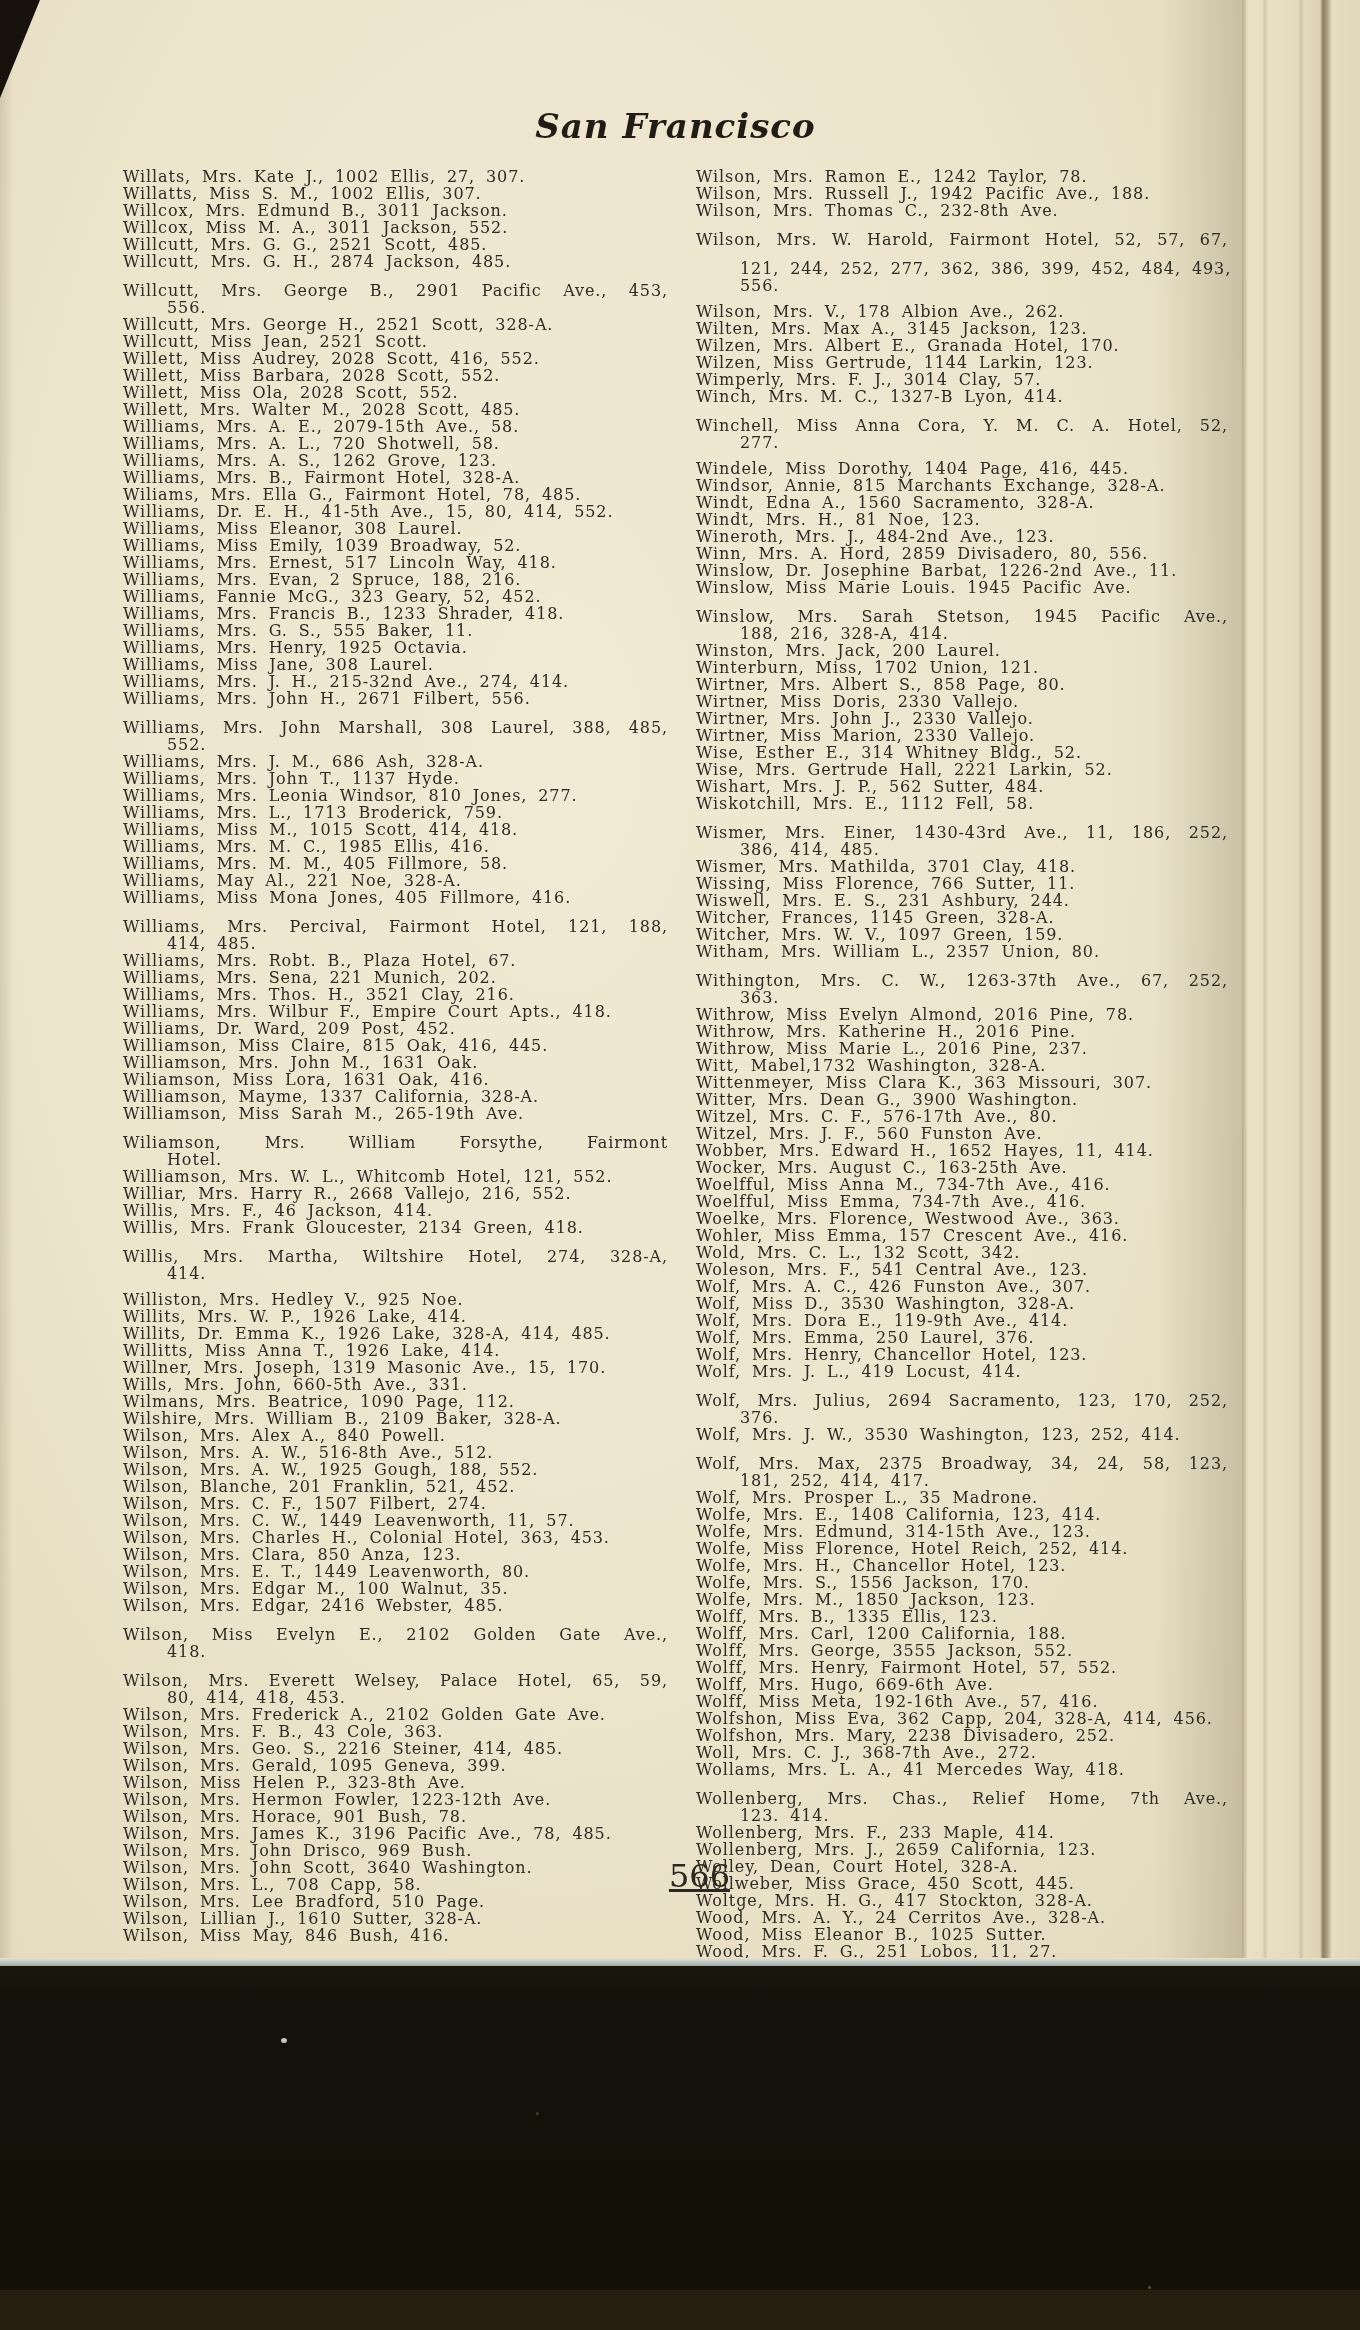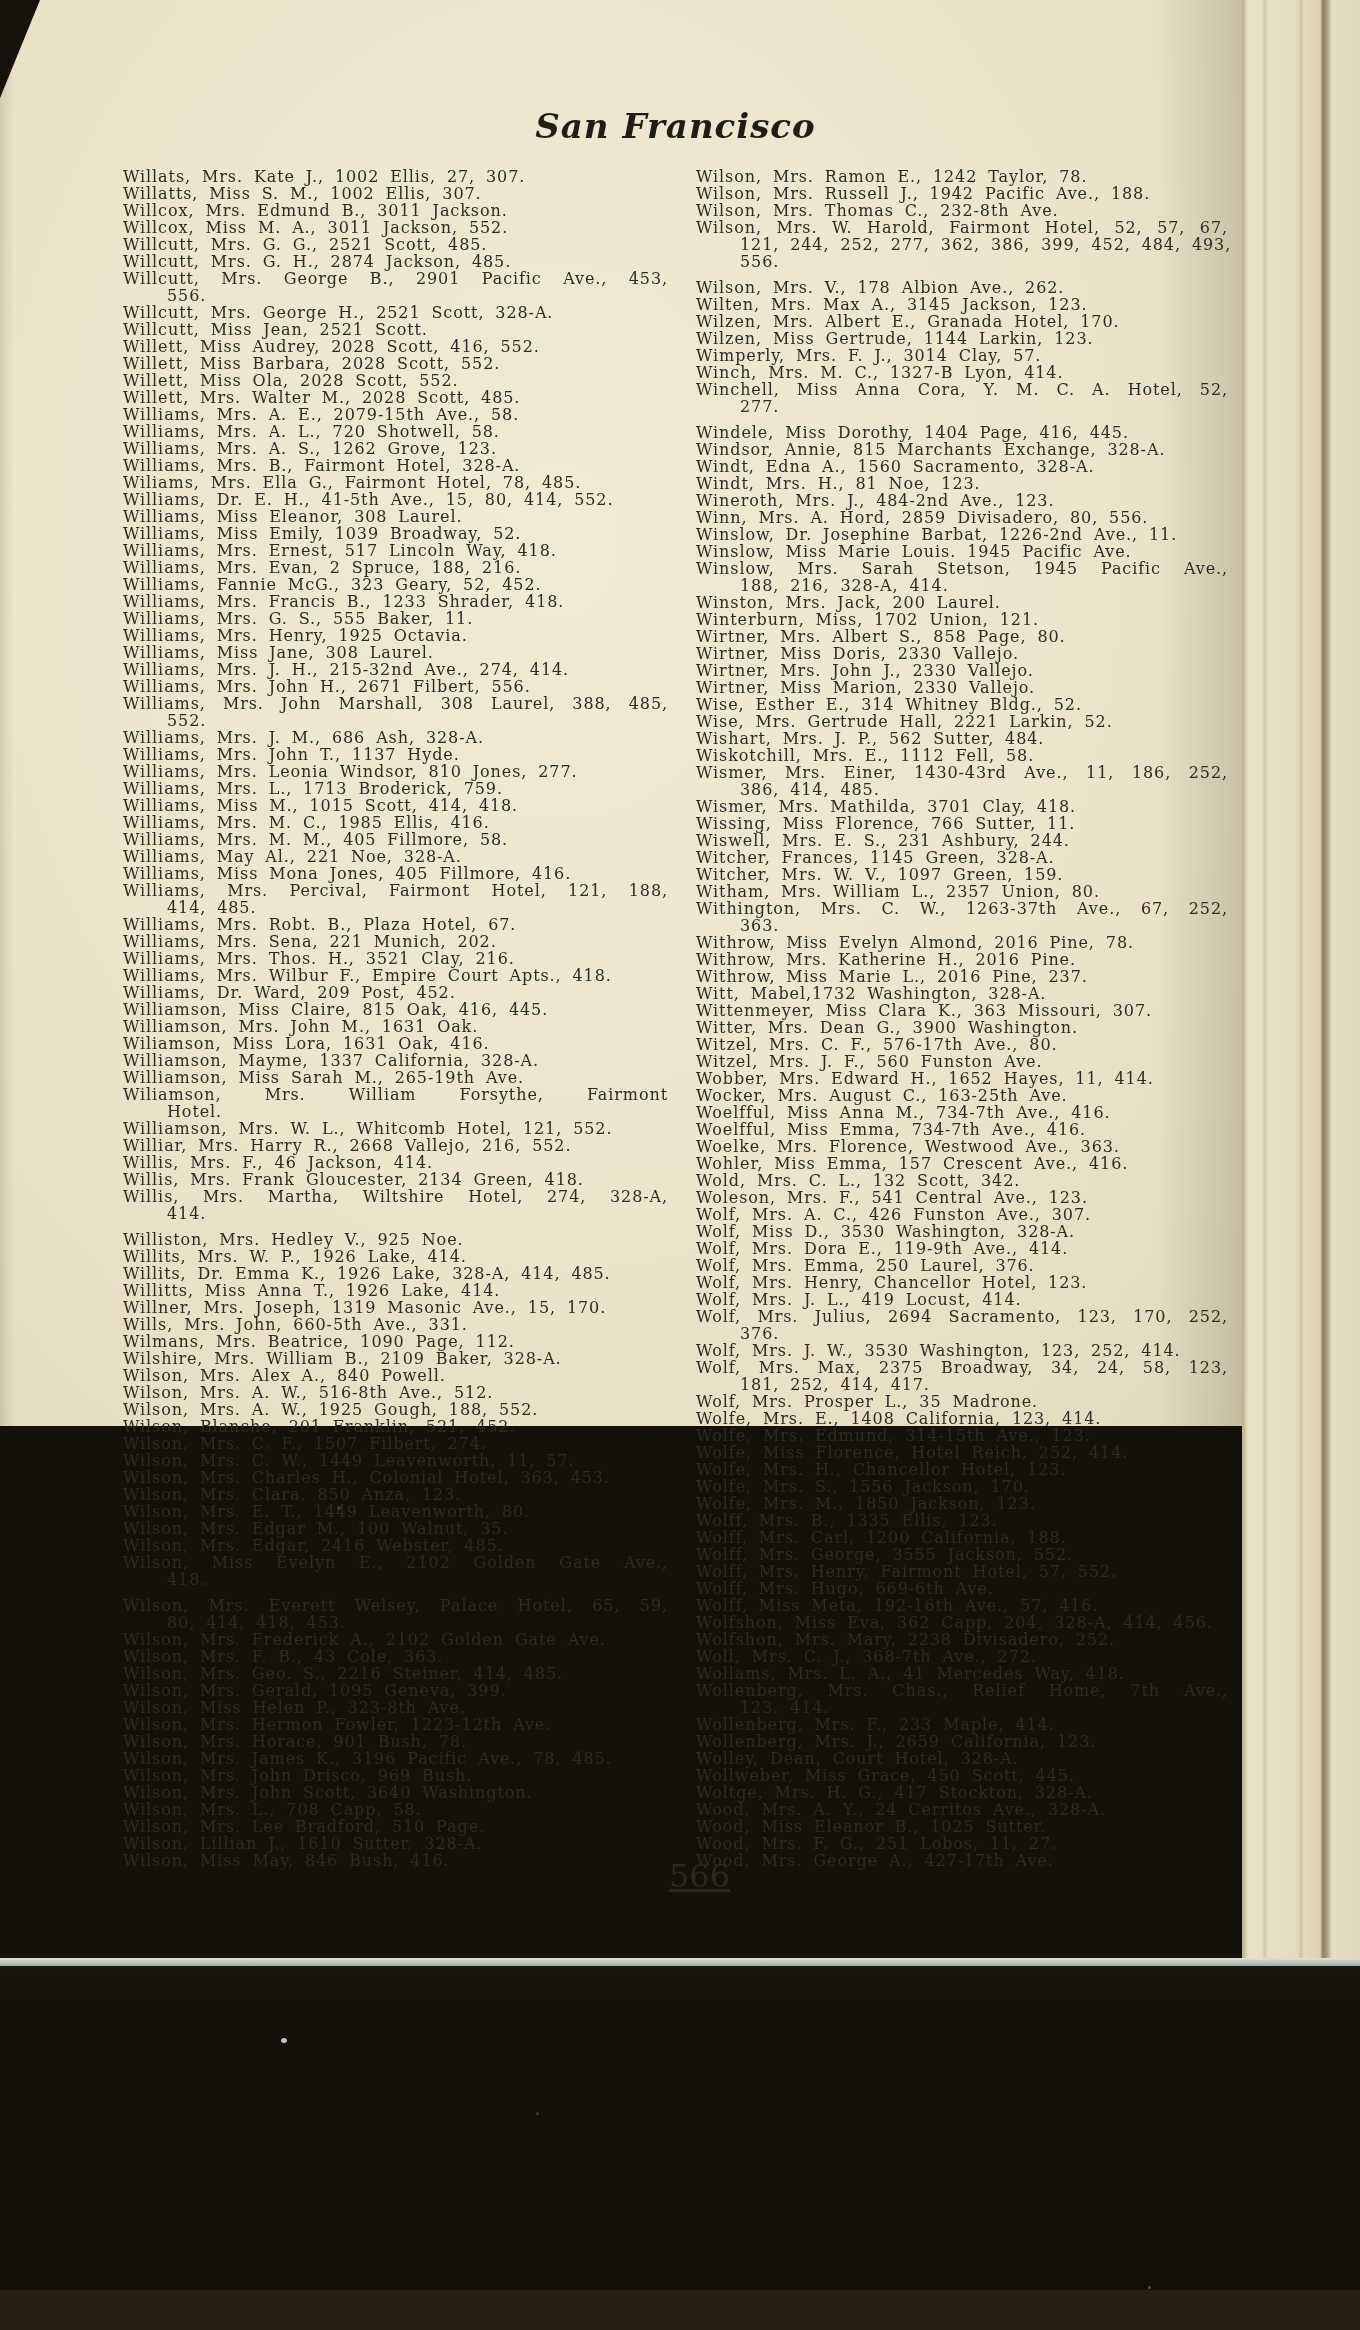--- a/index.html
+++ b/index.html
@@ -8,21 +8,21 @@
     --scan-bg:#14110a;
   }
   html,body{margin:0;padding:0;}
   body{
     width:1360px;height:2330px;position:relative;overflow:hidden;
     background:var(--scan-bg);
     font-family:"DejaVu Serif","Liberation Serif",serif;
   }
   
   .book-page{
-    position:absolute;left:0;top:0;width:1242px;height:1426px;
+    position:absolute;left:0;top:0;width:1242px;height:1966px;
     background:
       linear-gradient(90deg, rgba(70,58,34,.14) 0px, rgba(70,58,34,0) 14px),
       linear-gradient(90deg, rgba(0,0,0,0) 93%, rgba(92,80,52,.22) 100%),
       radial-gradient(ellipse at 45% 38%, #f1ead4 0%, var(--paper) 55%, #e3d9bd 100%);
   }
   
   .page-edge-stack{
     position:absolute;left:1242px;top:0;width:118px;height:1966px;
     background:linear-gradient(90deg,
       #b7ab8c 0px,#cfc4a4 3px,#e9e0c6 6px,#e7ddc3 20px,#d2c7a6 23px,
@@ -62,21 +62,21 @@
     position:absolute;top:168px;
     font-size:16px;line-height:17px;color:var(--ink);
     letter-spacing:0.9px;word-spacing:5px;
   }
   .col-left{left:123px;width:545px;}
   .col-right{left:696px;width:532px;}
   .entry{margin:0;}
   .entry.gap{margin-top:9px;}
   .line{white-space:nowrap;}
   .line.cont{padding-left:44px;}
-  .line.fill{text-align:justify;text-align-last:justify;}
+  .line.fill{text-align:justify;text-align-last:justify;margin-top:12px;}
   .page-number{
     position:absolute;left:600px;top:1862px;width:130px;
     text-align:right;font-size:32px;line-height:28px;color:#2b2822;text-decoration:underline;
   }
 </style>
 </head>
 <body>
 
 <div class="book-page">
   <div class="page-title">San Francisco</div>

